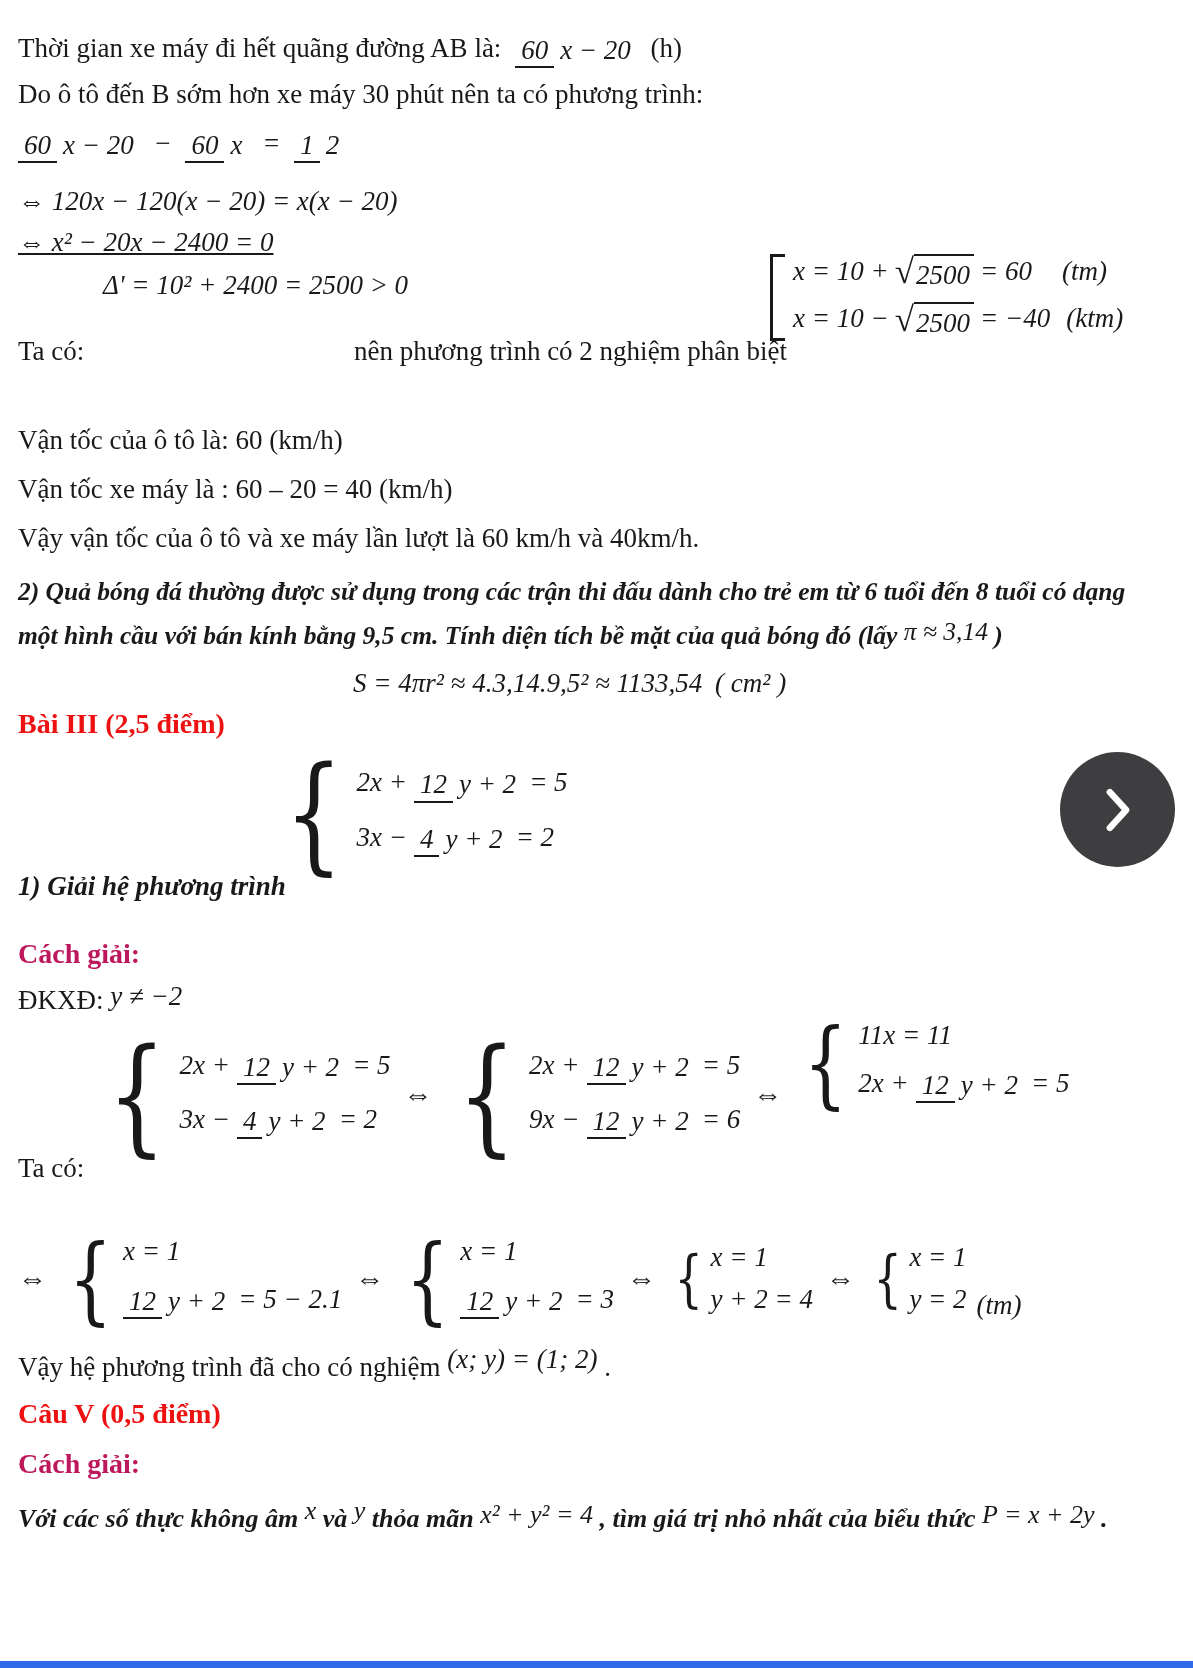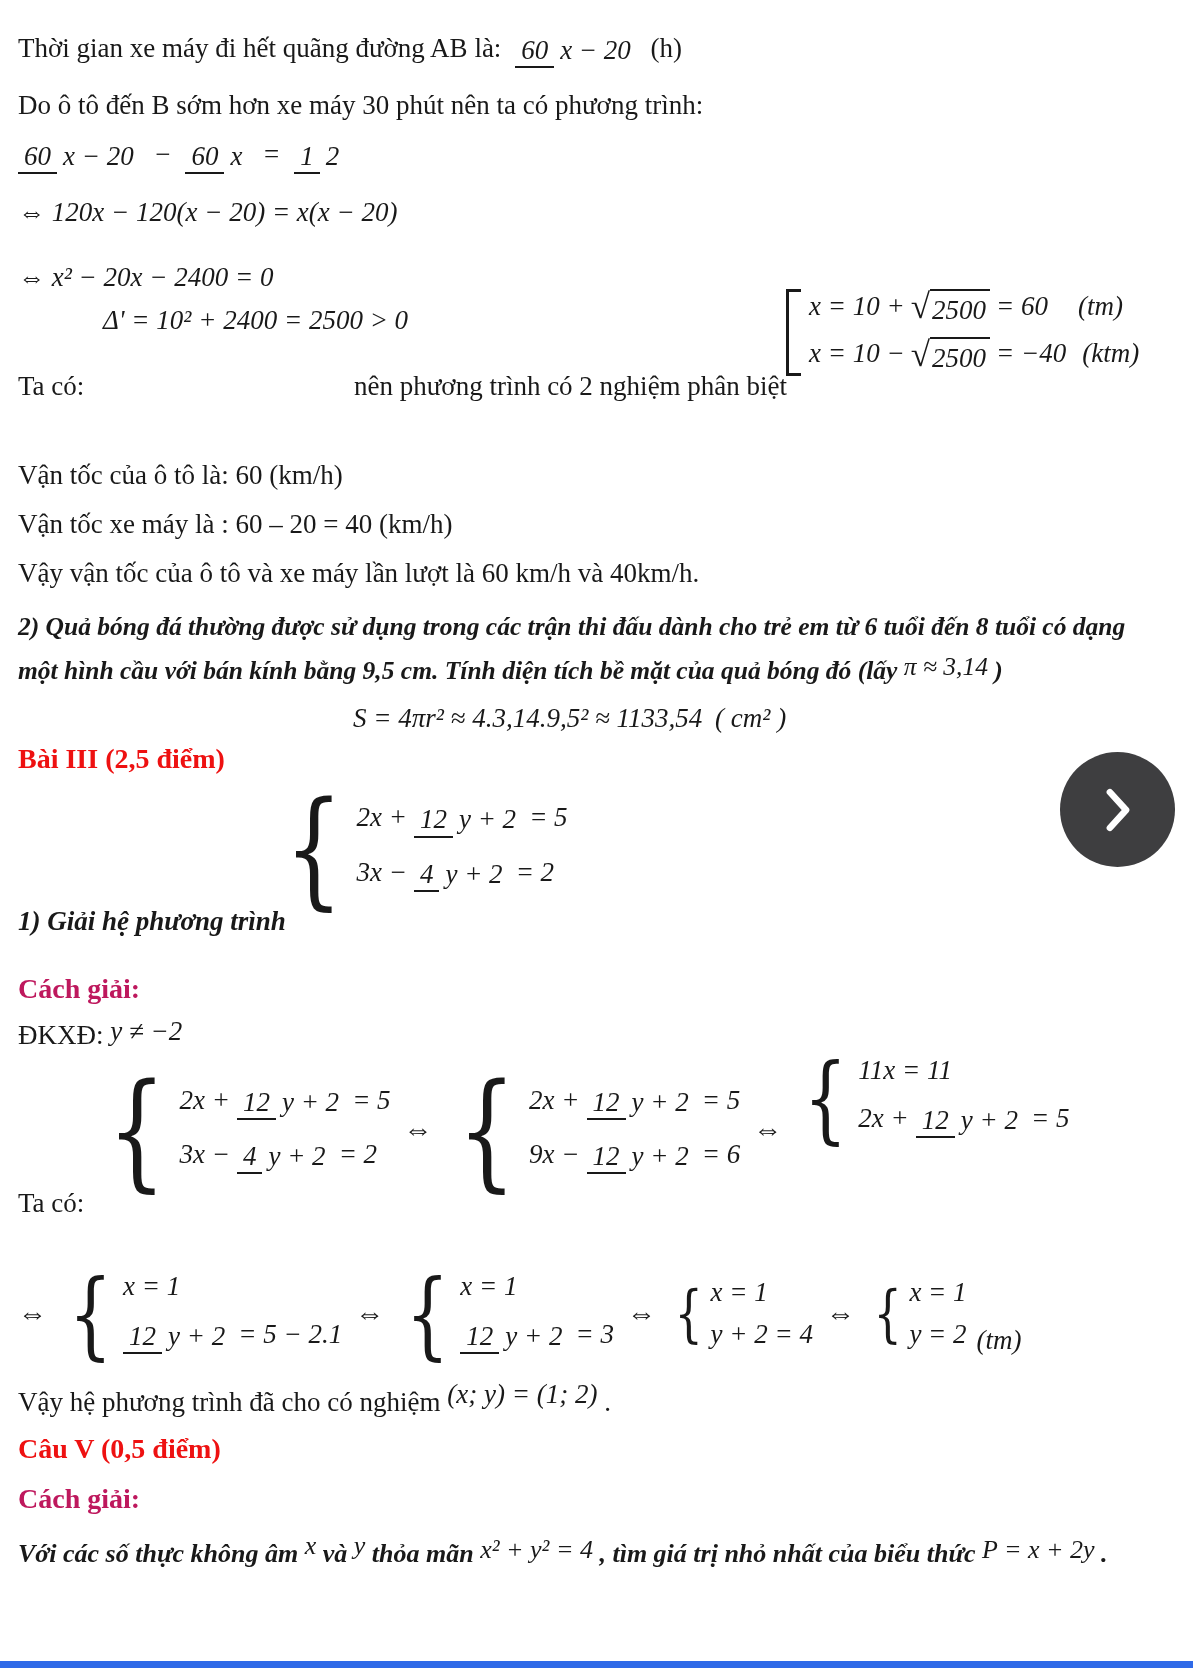--- a/index.html
+++ b/index.html
@@ -62,47 +62,47 @@
 
     <div class="line" style="margin-top:0;">
       <span>Thời gian xe máy đi hết quãng đường AB là:</span>
       <span class="frac">
           <span class="fnum math">60</span>
           <span class="fden math">x − 20</span>
         </span>
       <span>(h)</span>
     </div>
 
-    <div class="line" style="margin-top:15px;">Do ô tô đến B sớm hơn xe máy 30 phút nên ta có phương trình:</div>
+    <div class="line" style="margin-top:4px;">Do ô tô đến B sớm hơn xe máy 30 phút nên ta có phương trình:</div>
 
     <div class="line" style="margin-top:12px;">
       <span class="frac" style="margin-left:0;">
           <span class="fnum math">60</span>
           <span class="fden math">x − 20</span>
         </span>
       <span class="math">−</span>
       <span class="frac">
           <span class="fnum math">60</span>
           <span class="fden math">x</span>
         </span>
       <span class="math">=</span>
       <span class="frac">
           <span class="fnum math">1</span>
           <span class="fden math">2</span>
         </span>
     </div>
 
     <div class="line math" style="margin-top:16px;">⇔ 120x − 120(x − 20) = x(x − 20)</div>
-    <div class="line math" style="margin-top:28px;">⇔ x² − 20x − 2400 = 0</div>
+    <div class="line math" style="margin-top:4px;text-decoration:underline;">⇔ x² − 20x − 2400 = 0</div>
 
     <div class="rel" style="height:150px;margin-top:8px;">
       <span class="abs math" style="left:85px;top:2px;">Δ' = 10² + 2400 = 2500 &gt; 0</span>
       <span class="abs" style="left:0;top:68px;">Ta có:</span>
       <span class="abs" style="left:336px;top:68px;">nên phương trình có 2 nghiệm phân biệt</span>
-      <span class="abs cases" style="left:768px;top:-14px;">
+      <span class="abs cases" style="left:752px;top:-14px;">
         <span class="lbr"></span>
         <span class="crows">
           <span class="crow"><span class="math">x = 10 +</span><span class="sqrt">
                 <span class="rsign">√</span>
                 <span class="rad math">2500</span>
               </span><span class="math">= 60</span><span class="math" style="margin-left:30px;">(tm)</span></span>
           <span class="crow"><span class="math">x = 10 −</span><span class="sqrt">
                 <span class="rsign">√</span>
                 <span class="rad math">2500</span>
               </span><span class="math">= −40</span><span class="math" style="margin-left:16px;">(ktm)</span></span>

